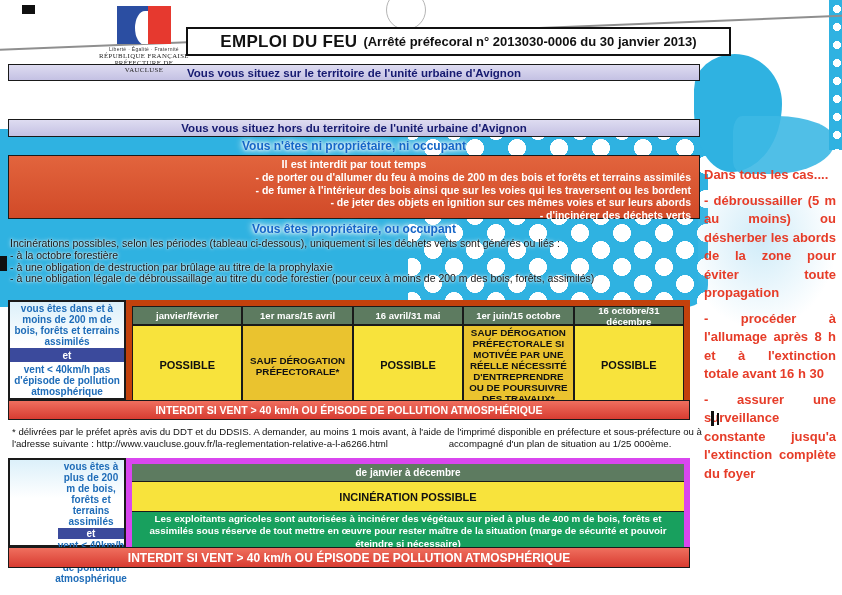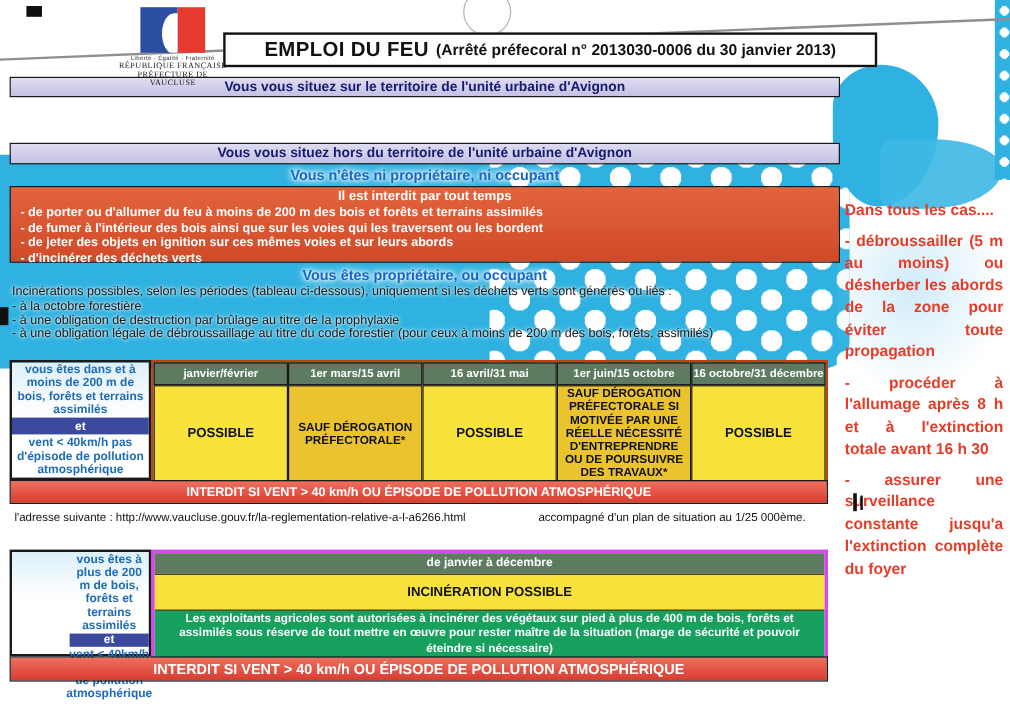--- a/index.html
+++ b/index.html
@@ -56,53 +56,53 @@
   .b2 .l1{font-size:11px;letter-spacing:.3px;}
   .b2 .l2{font-size:10.5px;}
   .free-head{position:absolute;left:8px;width:692px;text-align:center;font-weight:bold;
         font-size:12px;color:#1566c8;z-index:2;
         text-shadow:0 0 3px #fff,0 0 6px #fff,0 0 8px #fff;}
   .fh1{top:139px;}
   .fh2{top:222px;}
   .b5{top:155px;height:64px;flex-direction:column;align-items:stretch;justify-content:flex-start;
       padding:2px 8px;}
   .b5 .bt{text-align:center;font-size:11px;line-height:13px;}
-  .b5 .bi{font-size:10.5px;line-height:12.5px;text-align:left;}
+  .b5 .bi{font-size:10.5px;line-height:12.5px;text-align:right;}
   .intro{position:absolute;left:10px;top:238px;width:690px;z-index:2;font-size:10.5px;
          font-weight:normal;color:#151515;line-height:11.8px;
          text-shadow:0 0 2px rgba(255,255,255,.95),0 0 4px rgba(255,255,255,.9);}
   
   .table1{position:absolute;left:8px;top:300px;width:682px;z-index:2;}
   .t-left{position:absolute;left:0;top:0;width:118px;border:2px solid #1a1a1a;box-sizing:border-box;
           background:linear-gradient(180deg,#dcf0fa,#ffffff 45%);display:flex;flex-direction:column;}
   .t1 .t-left{height:100px;}
   .loc,.wx{flex:1;display:flex;align-items:center;justify-content:center;text-align:center;
            color:#1e6cb8;font-weight:bold;font-size:10px;line-height:11px;padding:1px 3px;}
   .et-strip{height:14px;background:#3b4a9c;color:#fff;font-weight:bold;font-size:10px;
             display:flex;align-items:center;justify-content:center;}
   .t1-grid{margin-left:118px;display:grid;grid-template-columns:repeat(5,1fr);
-           grid-template-rows:19px 81px;border:2px solid #c2410c;box-sizing:border-box;}
+           grid-template-rows:19px 81px;border:6px solid #c2410c;box-sizing:border-box;}
   .t1-h{background:#5d7b60;color:#fff;font-weight:bold;font-size:9.5px;display:flex;
         align-items:center;justify-content:center;border:1px solid #1a1a1a;text-align:center;}
   .t1-c{display:flex;align-items:center;justify-content:center;text-align:center;
         font-weight:bold;border:1px solid #1a1a1a;padding:1px 2px;line-height:11px;}
   .cell-y{background:#f8e33c;font-size:11px;}
   .cell-m{background:#eac32f;font-size:9.8px;}
   .red-band{position:absolute;left:0;width:682px;background:linear-gradient(180deg,#ef6f5e,#d83c31);
         border:1.5px solid #1a1a1a;box-sizing:border-box;color:#fff;font-weight:bold;
         display:flex;align-items:center;justify-content:center;}
   .t1-red{top:100px;height:20px;font-size:10.5px;}
   
   .footnote{position:absolute;left:12px;top:426px;width:700px;font-size:9.6px;line-height:12px;
             color:#111;z-index:2;}
   .fn2b{margin-left:58px;}
   
   .table2{position:absolute;left:8px;top:458px;width:682px;z-index:2;}
   .t2 .t-left{height:89px;padding-left:48px;}
-  .t2-right{margin-left:118px;border:3px solid #d946ef;box-sizing:border-box;}
+  .t2-right{margin-left:118px;border:6px solid #d946ef;box-sizing:border-box;}
   .t2-h{height:17px;background:#5d7b60;color:#fff;font-weight:bold;font-size:10px;display:flex;
         align-items:center;justify-content:center;}
   .t2-y{height:29px;background:#f8e33c;color:#111;font-weight:bold;font-size:11px;display:flex;
         align-items:center;justify-content:center;border-top:1.5px solid #1a1a1a;
         border-bottom:1.5px solid #1a1a1a;}
   .t2-g{height:39px;background:#18a05e;color:#fff;font-weight:bold;font-size:9.8px;display:flex;
         align-items:center;justify-content:center;text-align:center;line-height:12.5px;
         padding:0 10px;}
   .t2-red{top:89px;height:21px;font-size:12px;}
   
@@ -176,20 +176,21 @@
       <div class="t1-c cell-y">POSSIBLE</div>
       <div class="t1-c cell-m">SAUF DÉROGATION PRÉFECTORALE*</div>
       <div class="t1-c cell-y">POSSIBLE</div>
       <div class="t1-c cell-m">SAUF DÉROGATION PRÉFECTORALE SI MOTIVÉE PAR UNE RÉELLE NÉCESSITÉ D'ENTREPRENDRE OU DE POURSUIVRE DES TRAVAUX*</div>
       <div class="t1-c cell-y">POSSIBLE</div>
     </div>
     <div class="red-band t1-red">INTERDIT SI VENT &gt; 40 km/h OU ÉPISODE DE POLLUTION ATMOSPHÉRIQUE</div>
   </div>
 
   <div class="footnote">
+    <div>* délivrées par le préfet après avis du DDT et du DDSIS. A demander, au moins 1 mois avant, à l'aide de l'imprimé disponible en préfecture et sous-préfecture ou à</div>
     <div>
       <span>l'adresse suivante : http://www.vaucluse.gouv.fr/la-reglementation-relative-a-l-a6266.html</span>
       <span class="fn2b">accompagné d'un plan de situation au 1/25 000ème.</span>
     </div>
   </div>
 
   <div class="table2 t2">
     <div class="t-left">
       <div class="loc">vous êtes à plus de 200 m de bois, forêts et terrains assimilés</div>
       <div class="et-strip">et</div>

